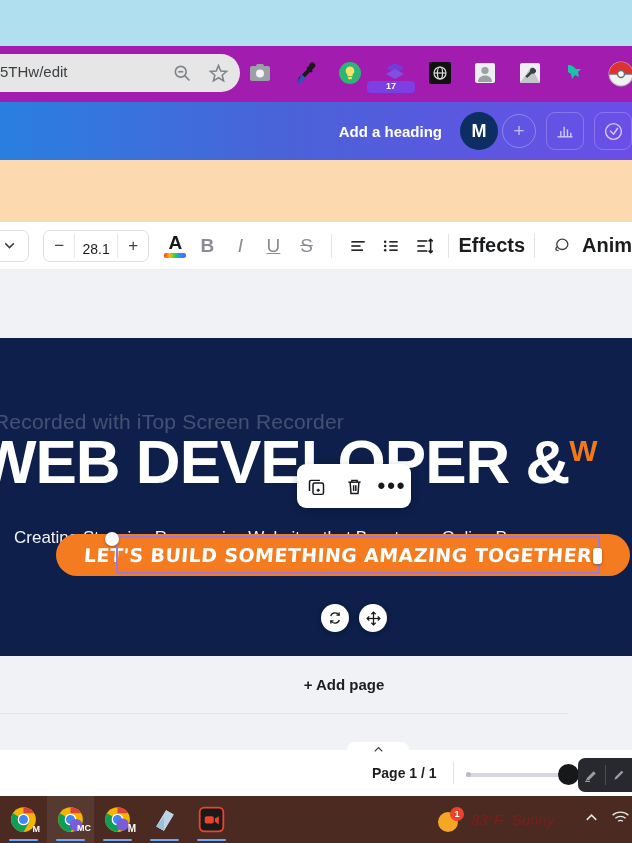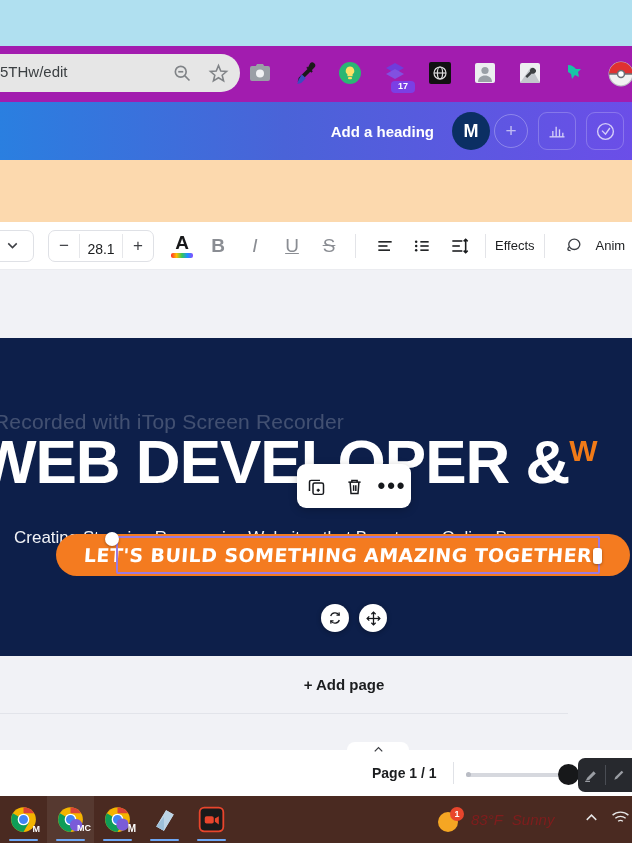--- a/index.html
+++ b/index.html
@@ -37,30 +37,30 @@
   .omni-ico { width: 20px; height: 20px; opacity: .75; }
   .ext-tray {
     position: absolute; left: 248px; top: 0; height: 56px;
     display: flex; align-items: center; gap: 19px;
   }
   .ext { width: 26px; height: 26px; position: relative; display:block; }
   .badge-17 {
     position: absolute; right: -6px; bottom: -6px;
     background: #7b3fe4; color: #fff;
     font-size: 9px; font-weight: bold;
-    border-radius: 4px; padding: 1px 7px;
+    border-radius: 4px; padding: 1px 19px;
     line-height: 1.1;
   }
 
   
   .app-header {
     position: absolute; left: 0; top: 102px; width: 632px; height: 58px;
     background: linear-gradient(90deg, #2a7fe0 0%, #4a63d8 45%, #6b4ee8 100%);
     display: flex; align-items: center; justify-content: flex-end;
-    padding-right: 8px;
+    padding-right: 0;
   }
   .heading-label {
     color: #fff; font-size: 15px; font-weight: bold;
     margin-right: 18px; white-space: nowrap;
   }
   .avatar {
     width: 38px; height: 38px; border-radius: 50%;
     background: #0b2f63; color: #fff;
     display: flex; align-items: center; justify-content: center;
     font-size: 18px; font-weight: bold;
@@ -119,21 +119,21 @@
   .tb-colorA {
     position: relative; width: 32px; height: 34px; margin-left: 12px;
     display: flex; flex-direction: column; align-items: center; justify-content: center;
   }
   .tb-colorA .letter { font-size: 19px; font-weight: 600; color: #17181a; line-height: 17px;}
   .tb-colorA .swatch {
     width: 22px; height: 5px; border-radius: 2px; margin-top: 2px;
     background: linear-gradient(90deg,#ff2d2d,#ffbb00,#34c759,#1e90ff,#8a4bff);
   }
   .tb-divider { width: 1px; height: 24px; background: #e3e4e8; margin: 0 9px; }
-  .tb-text { font-size: 13px; font-weight: normal; color: #1b1d1f; white-space: nowrap; }
+  .tb-text { font-size: 20px; font-weight: bold; color: #1b1d1f; white-space: nowrap; }
 
   
   .editor-area {
     position: absolute; left: 0; top: 270px; width: 632px; height: 480px;
     background: #f1f2f6;
   }
 
   
   .canvas {
     position: absolute; left: 0; top: 338px; width: 632px; height: 318px;

